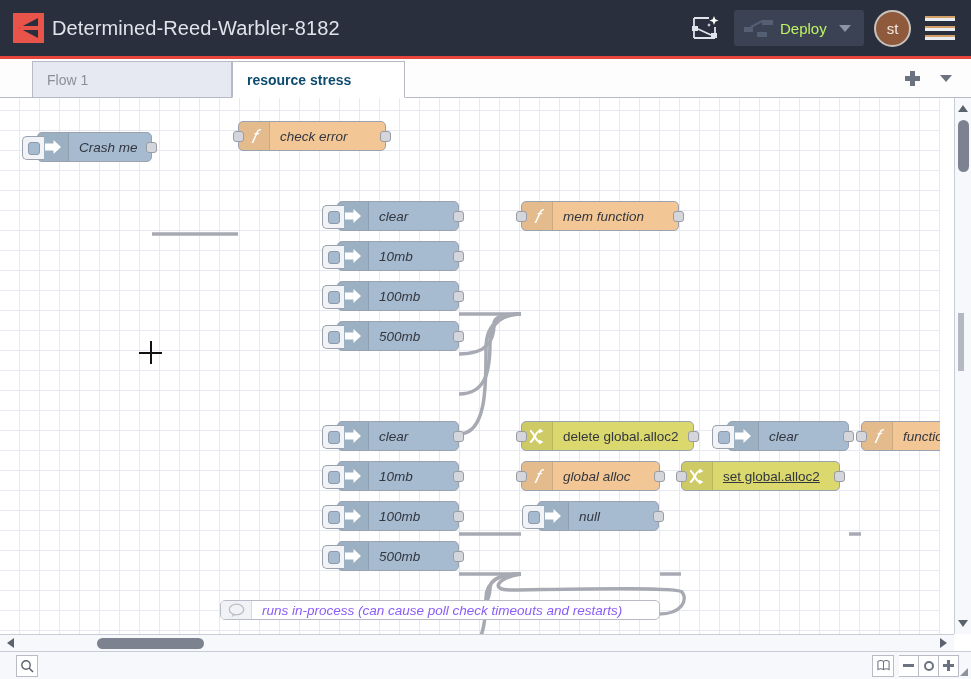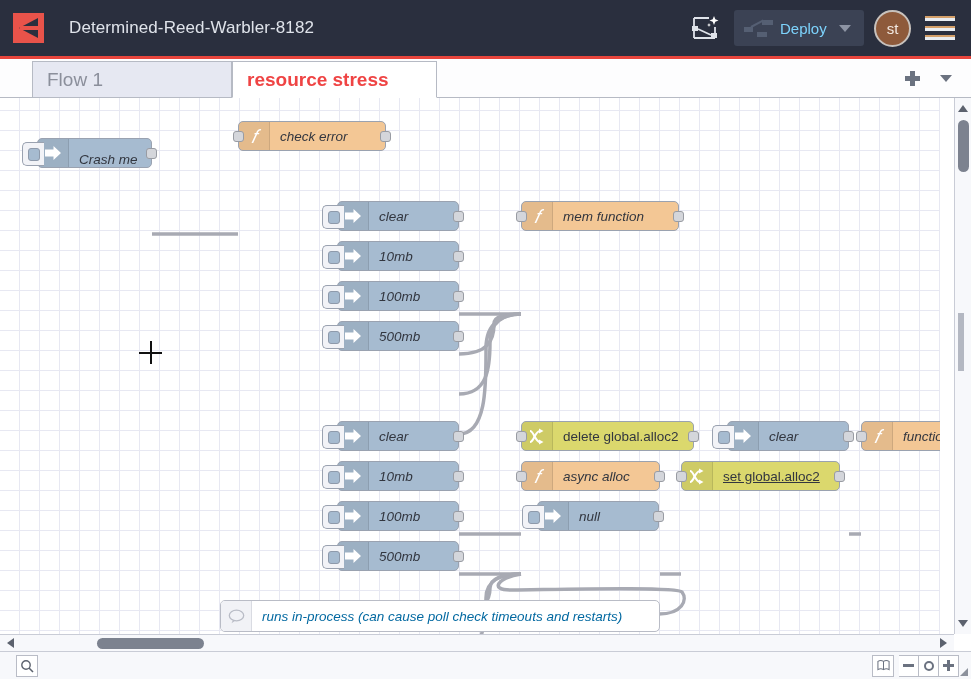--- a/index.html
+++ b/index.html
@@ -36,44 +36,44 @@
     border-right: 19px solid #2a2f3e;
   }
   #logo::after {
     content: "";
     position: absolute; left: 7px; top: 13px;
     width: 23px; height: 4px;
     background: #e8534a;
     transform: skewY(0deg);
   }
   #app-title {
-    margin-left: 20px;
+    margin-left: 3px;
     color: #dfe3ea;
-    font-size: 17px;
+    font-size: 20px;
     letter-spacing: 0.1px;
     white-space: nowrap;
   }
   #header-right {
     margin-left: auto; display: flex; align-items: center;
     height: 100%;
   }
   .hdr-btn { display:flex; align-items:center; justify-content:center; cursor:pointer; }
   #ai-icon-btn { width: 42px; height: 40px; margin-right: 8px; }
   #deploy-btn {
     height: 36px; min-width: 130px;
     background: #3b4254;
     border-radius: 3px;
     display: flex; align-items: center;
     padding: 0 6px 0 10px;
     margin-right: 10px;
     cursor: default;
   }
   #deploy-icon { width: 30px; height: 20px; position: relative; margin-right: 4px; }
   #deploy-icon i { position: absolute; background: #555f73; display:block; }
-  #deploy-label { color: #7dd3fc; font-size: 15px; padding: 0 8px 0 2px; }
+  #deploy-label { color: #bef264; font-size: 15px; padding: 0 8px 0 2px; }
   #deploy-caret {
     width: 0; height: 0;
     border-left: 6px solid transparent;
     border-right: 6px solid transparent;
     border-top: 7px solid #8d94a4;
     margin-left: 4px; margin-right: 4px;
   }
   #avatar {
     width: 37px; height: 37px; border-radius: 50%;
     background: #8e5a3b;
@@ -91,38 +91,38 @@
     position: absolute; left: 0; top: 59px;
     width: 971px; height: 39px;
     background: #fdfdfe;
     border-bottom: 1px solid #b6bac4;
     display: flex; align-items: flex-end;
   }
   .tab {
     height: 37px; margin-bottom: -1px;
     display: flex; align-items: center;
     padding: 0 14px;
-    font-size: 19px;
+    font-size: 14px;
     border: 1px solid #b6bac4;
     cursor: pointer;
     white-space: nowrap;
   }
   .tab.inactive {
     background: #e6e8f2;
     color: #8b8f9b;
     margin-left: 32px;
     width: 200px;
     border-bottom: 1px solid #b6bac4;
   }
   .tab.active {
     background: #fff;
-    color: #ef4444;
+    color: #0c4a6e;
     font-weight: bold;
     border-bottom: 1px solid #fff;
-    width: 205px;
+    width: 173px;
   }
   #tab-actions { margin-left: auto; display: flex; align-items: center; height: 100%; padding-right: 8px; }
   #tab-add { width: 34px; height: 100%; display:flex; align-items:center; justify-content:center; cursor:pointer; }
   #tab-add .plus { position: relative; width: 15px; height: 15px; }
   #tab-add .plus::before, #tab-add .plus::after {
     content:""; position:absolute; background:#6b7280;
   }
   #tab-add .plus::before { left: 5px; top: 0; width: 5px; height: 15px; }
   #tab-add .plus::after  { left: 0; top: 5px; width: 15px; height: 5px; }
   #tab-menu { width: 34px; height: 100%; display:flex; align-items:center; justify-content:center; cursor:pointer; }
@@ -208,22 +208,22 @@
     background: #a6bbd0;
     border: 1px solid #8e9aab;
     border-radius: 3px;
   }
   .f-glyph { color: #fff; font-size: 19px; font-style: italic; font-family: "Liberation Serif", serif; line-height: 1; }
 
   
   .node.comment {
     background: #fff;
     border: 1px solid #b9bcc6;
-    height: 32px;
-    color: #0369a1;
+    height: 20px;
+    color: #8b5cf6;
   }
   .node.comment .icon-cell { background: #f1f2f6; border-right: 1px solid #d9dbe2; }
 
   
   #crosshair {
     position: absolute; left: 150px; top: 254px;
     width: 1px; height: 1px;
   }
   #crosshair::before, #crosshair::after { content:""; position:absolute; background:#111; }
   #crosshair::before { left: -11px; top: 0; width: 23px; height: 2px; }
@@ -396,21 +396,21 @@
 
         <path d="M660,476 L681,476" stroke="#a8aab3" stroke-width="3.5" fill="none"></path>
 
         <path d="M659,516 C682,516 688,502 682,494 C676,488 540,492 510,492 C490,492 497,480 521,476" stroke="#a8aab3" stroke-width="3.5" fill="none"></path>
 
         <path d="M849,436 L861,436" stroke="#a8aab3" stroke-width="3.5" fill="none"></path>
 
       </svg>
 
       <div id="node-layer">
-          <div class="node inject" style="left: 37px; top: 40px; width: 115px; align-items: flex-end;">
+          <div class="node inject" style="left: 37px; top: 34px; width: 115px;">
             <div class="inject-btn">
               <i></i>
             </div>
             <div class="icon-cell">
               <svg width="18" height="16" viewBox="0 0 18 16">
                 <path d="M1 4.5 H9.5 V1 L17 8 L9.5 15 V11.5 H1 Z" fill="#ffffff"></path>
               </svg>
             </div>
             <div class="label">Crash me</div>
             <span class="port out"></span>
@@ -537,21 +537,21 @@
               </svg>
             </div>
             <div class="label">delete global.alloc2</div>
             <span class="port in"></span>
             <span class="port out"></span>
           </div>
           <div class="node func" style="left: 521px; top: 363px; width: 139px;">
             <div class="icon-cell">
               <span class="f-glyph">𝑓</span>
             </div>
-            <div class="label">async alloc</div>
+            <div class="label">global alloc</div>
             <span class="port in"></span>
             <span class="port out"></span>
           </div>
           <div class="node inject" style="left: 537px; top: 403px; width: 122px; text-align: right;">
             <div class="inject-btn">
               <i></i>
             </div>
             <div class="icon-cell">
               <svg width="18" height="16" viewBox="0 0 18 16">
                 <path d="M1 4.5 H9.5 V1 L17 8 L9.5 15 V11.5 H1 Z" fill="#ffffff"></path>

